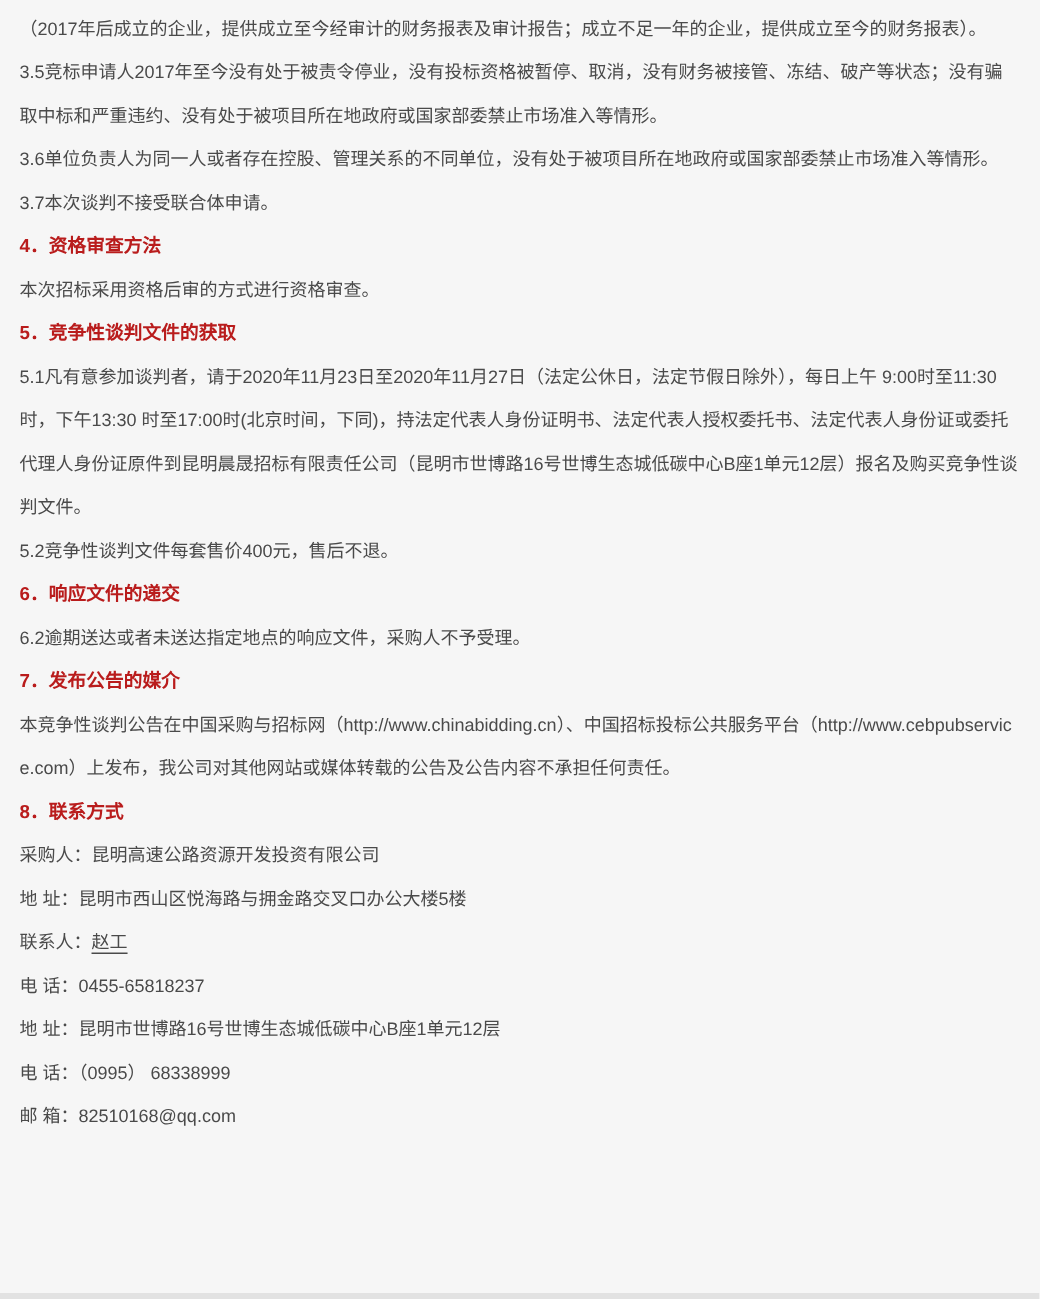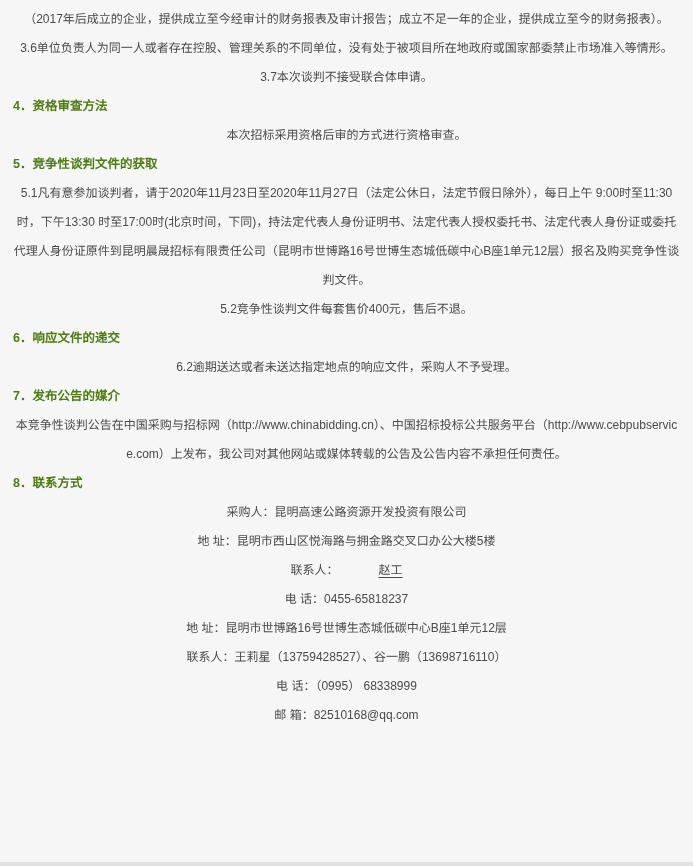--- a/index.html
+++ b/index.html
@@ -19,65 +19,64 @@
     padding: 5px 13px 0 13px;
     width: 667px;
     box-sizing: content-box;
   }
   .para {
     margin: 0;
     font-size: 12px;
     line-height: 29px;
     font-weight: 400;
     color: #4a4a4a;
-    text-align: center;
+    text-align: left;
     word-break: break-all;
   }
   .heading {
     margin: 0;
     font-size: 12.5px;
     line-height: 29px;
     font-weight: 700;
-    color: #4d7c0f;
+    color: #b91c1c;
     word-break: break-all;
   }
   .underline-name {
     text-decoration: underline;
     text-underline-offset: 3px;
-    margin-left: 40px;
   }
   .bottom-bar {
     position: absolute;
     left: 0;
     bottom: 0;
     width: 693px;
     height: 4px;
     background: #e2e2e2;
   }
 </style>
 </head>
 <body>
 
 <div class="doc">
   <p class="para">（2017年后成立的企业，提供成立至今经审计的财务报表及审计报告；成立不足一年的企业，提供成立至今的财务报表）。</p>
+  <p class="para">3.5竞标申请人2017年至今没有处于被责令停业，没有投标资格被暂停、取消，没有财务被接管、冻结、破产等状态；没有骗取中标和严重违约、没有处于被项目所在地政府或国家部委禁止市场准入等情形。</p>
   <p class="para">3.6单位负责人为同一人或者存在控股、管理关系的不同单位，没有处于被项目所在地政府或国家部委禁止市场准入等情形。</p>
   <p class="para">3.7本次谈判不接受联合体申请。</p>
   <p class="heading">4．资格审查方法</p>
   <p class="para">本次招标采用资格后审的方式进行资格审查。</p>
   <p class="heading">5．竞争性谈判文件的获取</p>
   <p class="para">5.1凡有意参加谈判者，请于2020年11月23日至2020年11月27日（法定公休日，法定节假日除外），每日上午 9:00时至11:30时，下午13:30 时至17:00时(北京时间，下同)，持法定代表人身份证明书、法定代表人授权委托书、法定代表人身份证或委托代理人身份证原件到昆明晨晟招标有限责任公司（昆明市世博路16号世博生态城低碳中心B座1单元12层）报名及购买竞争性谈判文件。</p>
   <p class="para">5.2竞争性谈判文件每套售价400元，售后不退。</p>
   <p class="heading">6．响应文件的递交</p>
   <p class="para">6.2逾期送达或者未送达指定地点的响应文件，采购人不予受理。</p>
   <p class="heading">7．发布公告的媒介</p>
   <p class="para">本竞争性谈判公告在中国采购与招标网（http://www.chinabidding.cn）、中国招标投标公共服务平台（http://www.cebpubservice.com）上发布，我公司对其他网站或媒体转载的公告及公告内容不承担任何责任。</p>
   <p class="heading">8．联系方式</p>
   <p class="para">采购人：昆明高速公路资源开发投资有限公司</p>
   <p class="para">地 址：昆明市西山区悦海路与拥金路交叉口办公大楼5楼</p>
   <p class="para"><span>联系人：</span><span class="underline-name">赵工</span></p>
   <p class="para">电 话：0455-65818237</p>
   <p class="para">地 址：昆明市世博路16号世博生态城低碳中心B座1单元12层</p>
-  <p class="para">联系人：王莉星（13759428527）、谷一鹏（13698716110）</p>
   <p class="para">电 话：（0995） 68338999</p>
   <p class="para">邮 箱：82510168@qq.com</p>
 </div>
 
 <div class="bottom-bar"></div>
 
 </body></html>

